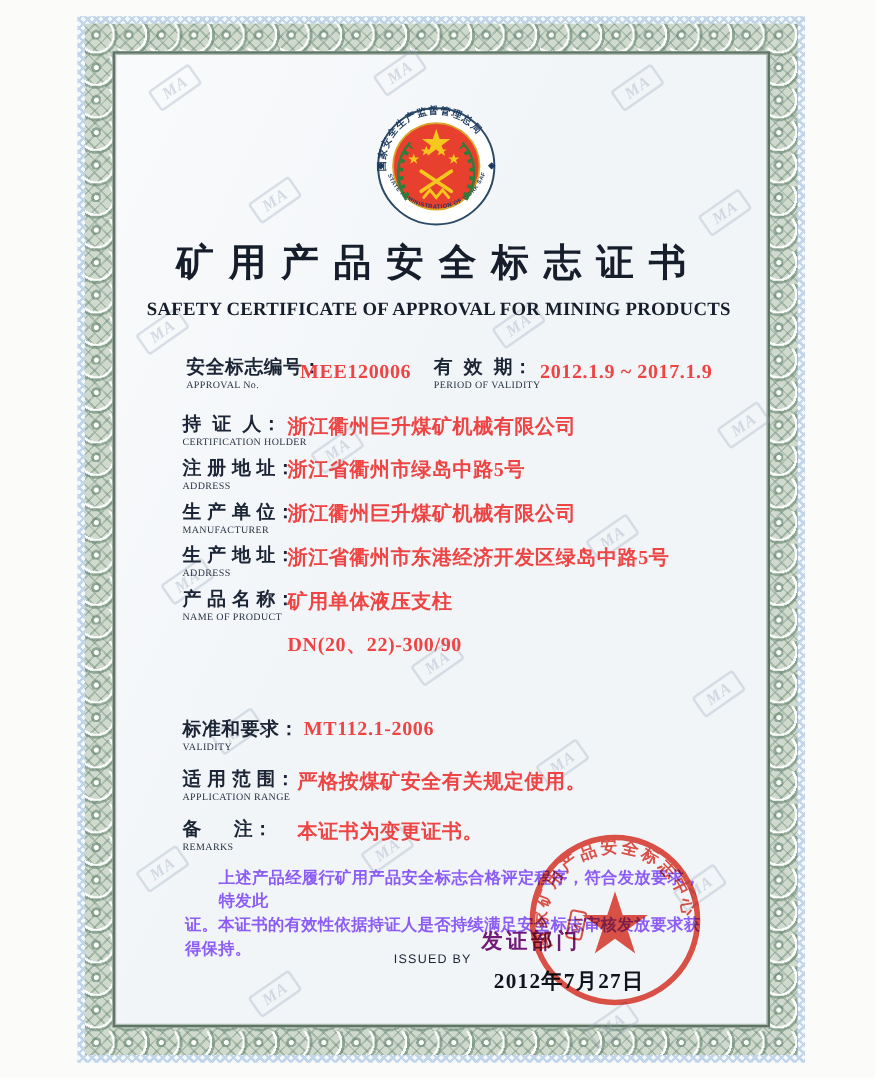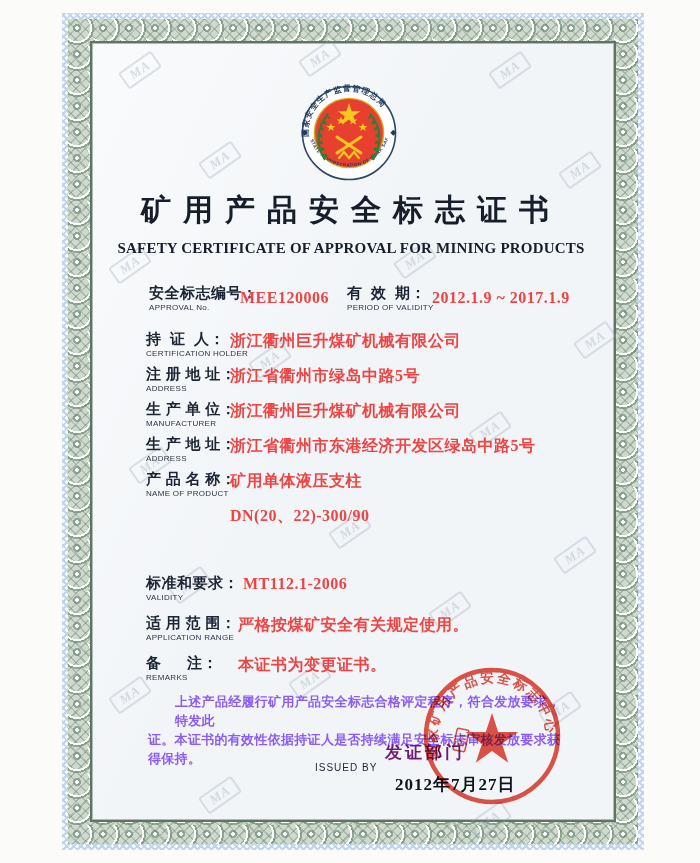--- a/index.html
+++ b/index.html
@@ -51,21 +51,21 @@
   .title{
     left:95px;top:190px;width:512px;text-align:center;
     font-size:30px;font-weight:bold;letter-spacing:12px;color:#161e2b;
     font-family:"Liberation Serif","DejaVu Serif",serif;
   }
   .subtitle{
     left:95px;top:240px;width:512px;text-align:center;
     font-size:15px;font-weight:bold;letter-spacing:.2px;color:#161e2b;
   }
   .lbl-zh{font-size:15px;font-weight:bold;letter-spacing:.5px;color:#1b2535;white-space:pre;}
-  .lbl-en{font-size:8px;letter-spacing:.3px;color:#2a3444;font-family:Liberation Sans, sans-serif;}
+  .lbl-en{font-size:8px;letter-spacing:.3px;color:#2a3444;font-family:Liberation Serif, serif;}
   .val{font-size:16px;font-weight:bold;color:#ef4444;letter-spacing:.5px;white-space:nowrap;}
   .para{
     left:148px;top:692px;width:424px;
     font-size:13px;font-weight:bold;line-height:19px;color:#8b5cf6;letter-spacing:.3px;
   }
   .issued-zh{left:315px;top:741px;width:150px;text-align:right;font-size:17px;font-weight:bold;letter-spacing:3px;color:#701a75;}
   .issued-en{left:315px;top:762px;width:150px;text-align:left;font-size:10px;letter-spacing:1px;color:#1b2535;font-family:"Liberation Sans",sans-serif;}
   .date{left:395px;top:773px;font-size:17px;font-weight:bold;color:#10131c;letter-spacing:1px;}
   .seal{position:absolute;left:416px;top:660px;z-index:3;opacity:.88;mix-blend-mode:multiply;}
   .emblem{position:absolute;left:289px;top:72px;z-index:2;}

